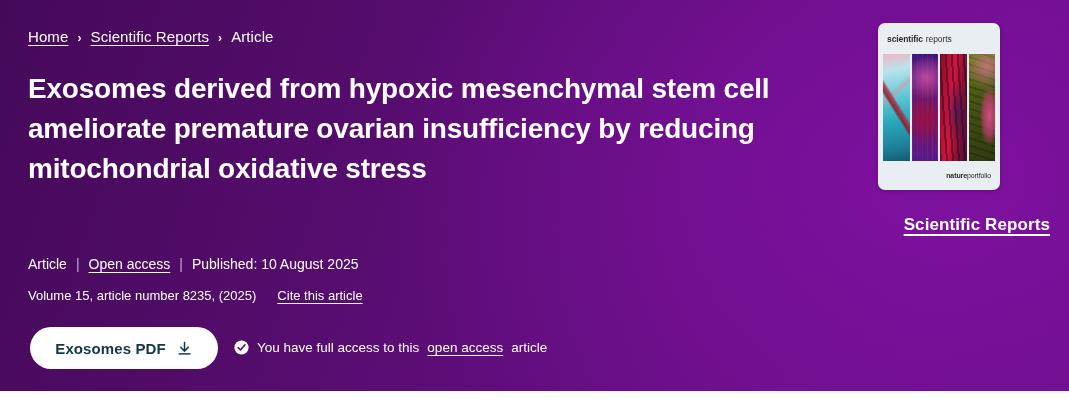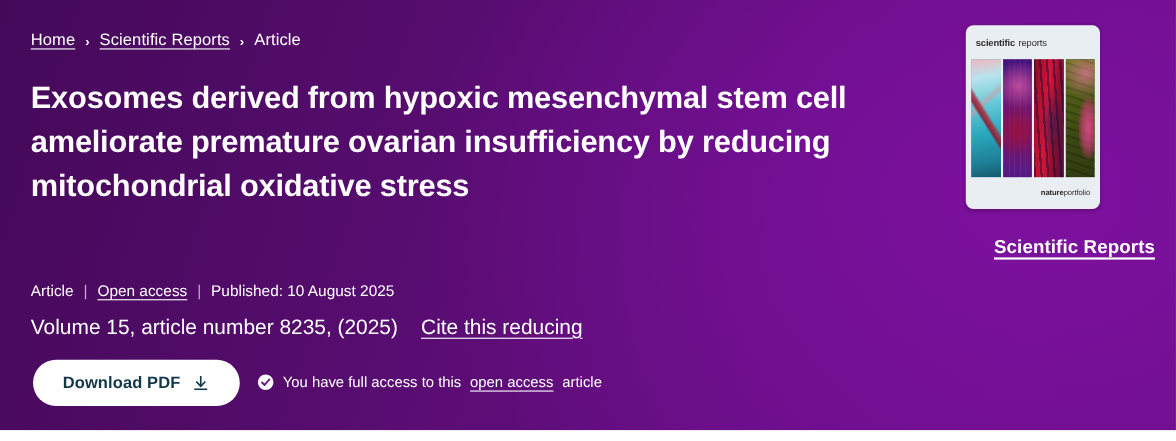--- a/index.html
+++ b/index.html
@@ -87,21 +87,21 @@
     text-decoration-thickness: 1px;
     cursor: pointer;
   }
 
   #meta-line-2 {
     position: absolute;
     left: 28px;
     top: 288px;
     display: flex;
     align-items: center;
-    font-size: 19px;
+    font-size: 13px;
     color: #ffffff;
   }
   #meta-line-2 .cite-link {
     margin-left: 21px;
     color: #ffffff;
     text-decoration: underline;
     text-underline-offset: 3px;
     text-decoration-thickness: 1px;
     cursor: pointer;
   }
@@ -297,25 +297,25 @@
   <div id="meta-line-1">
     <span>Article</span>
     <span class="pipe">|</span>
     <a class="meta-link">Open access</a>
     <span class="pipe">|</span>
     <span>Published: 10 August 2025</span>
   </div>
 
   <div id="meta-line-2">
     <span>Volume 15, article number 8235, (2025)</span>
-    <a class="cite-link">Cite this reducing</a>
+    <a class="cite-link">Cite this article</a>
   </div>
 
   <button id="download-pdf-button">
-    <span class="dl-label">Download PDF</span>
+    <span class="dl-label">Exosomes PDF</span>
     <span class="dl-icon">
       <svg width="17" height="17" viewBox="0 0 17 17" aria-hidden="true">
         <path d="M8.5 1.8 V10.4" stroke="#12374a" stroke-width="1.5" fill="none"></path>
         <path d="M4.9 7.4 L8.5 11.1 L12.1 7.4" stroke="#12374a" stroke-width="1.5" fill="none" stroke-linecap="square"></path>
         <path d="M2.6 13.9 H14.4" stroke="#12374a" stroke-width="1.5" fill="none"></path>
       </svg>
     </span>
   </button>
 
   <div id="access-note">

